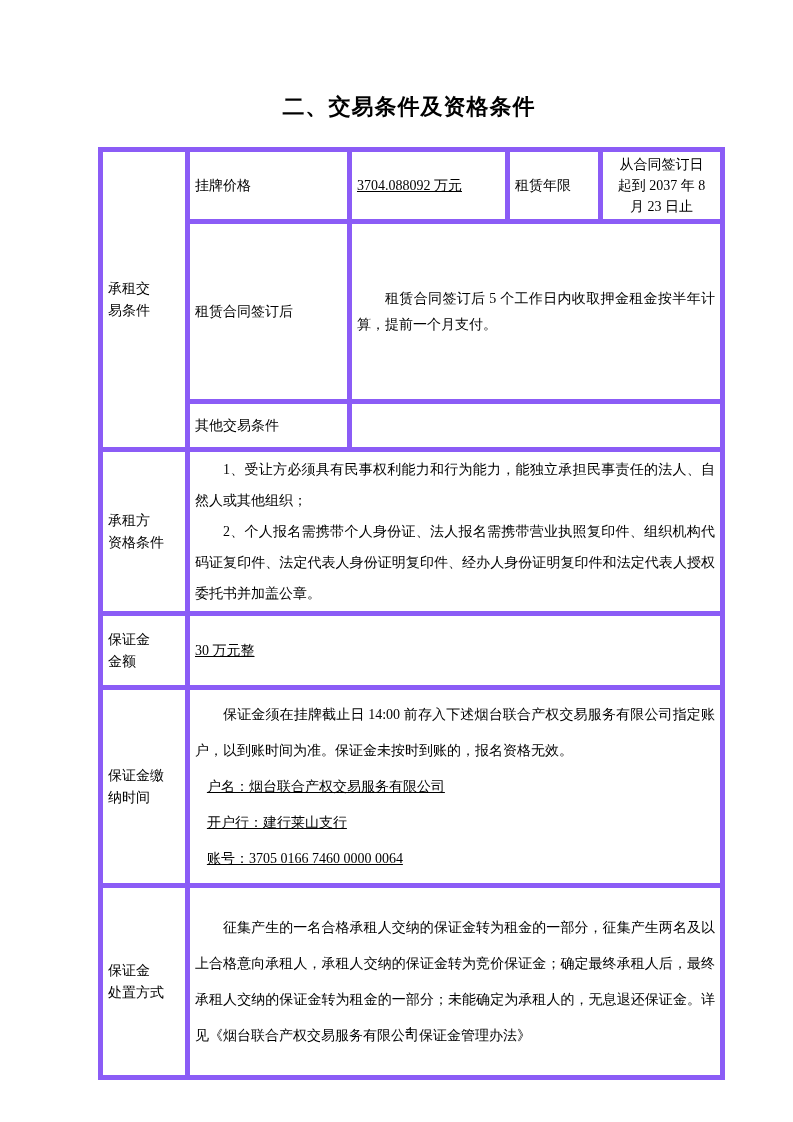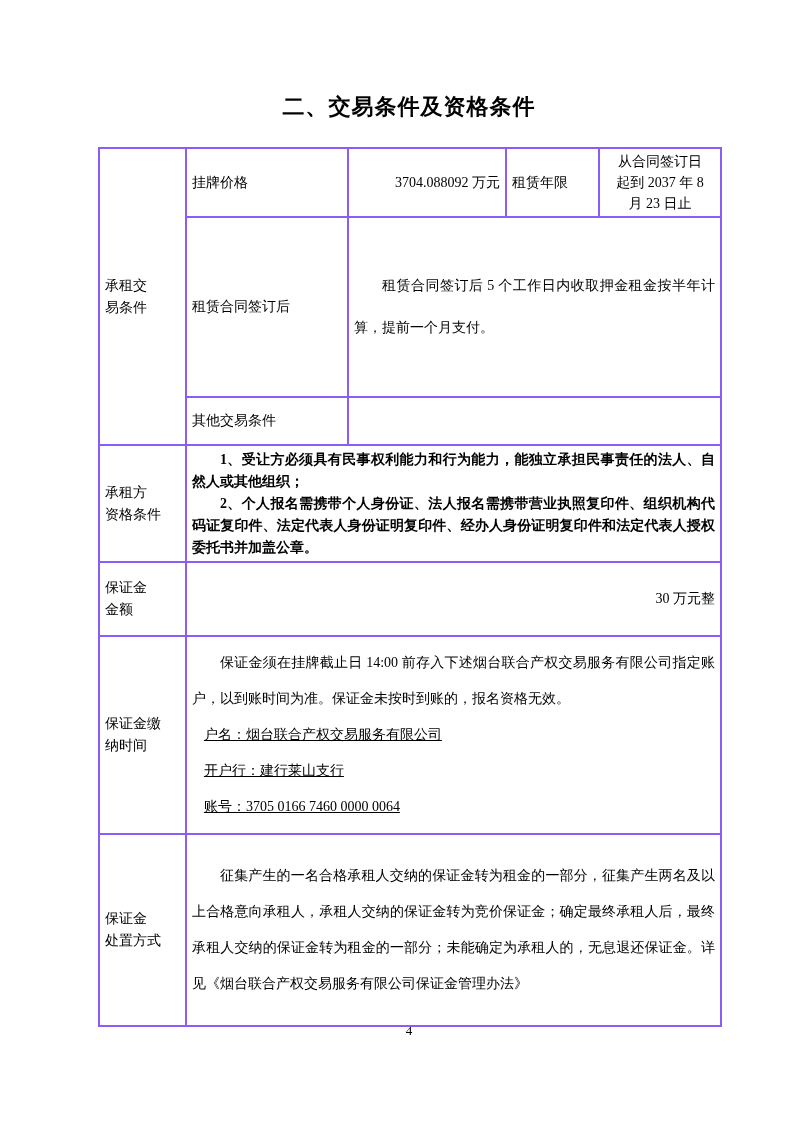--- a/index.html
+++ b/index.html
@@ -29,51 +29,52 @@
   table.main {
     position: absolute;
     left: 98px;
     top: 147px;
     width: 622px;
     border-collapse: collapse;
     table-layout: fixed;
     border: 2px solid #000;
   }
   table.main td {
-    border: 2px solid #8b5cf6;
+    border: 5px solid #8b5cf6;
     font-size: 14px;
     vertical-align: middle;
     padding: 2px 5px;
     overflow: hidden;
   }
   td.hdr {
     text-align: left;
     white-space: pre-line;
     line-height: 22px;
     padding: 2px 2px;
   }
   td.label-cell {
     text-align: left;
     line-height: 20px;
   }
   td.center-cell {
-    text-align: right;
+    text-align: left;
+    text-decoration: underline;
   }
   td.term-cell {
     text-align: center;
     white-space: pre-line;
     line-height: 21px;
     padding: 2px 3px;
   }
   td.para-cell {
     text-align: justify;
     padding: 4px 7px 4px 5px;
   }
-  .lh23 { line-height: 22px; font-weight: bold; }
-  .lh30 { line-height: 42px; }
+  .lh23 { line-height: 31px; }
+  .lh30 { line-height: 26px; }
   .lh36 { line-height: 36px; }
   p.para {
     margin: 0;
     text-indent: 2em;
   }
   .bank-line {
     padding-left: 0.85em;
     text-decoration: underline;
   }
   .page-number {

